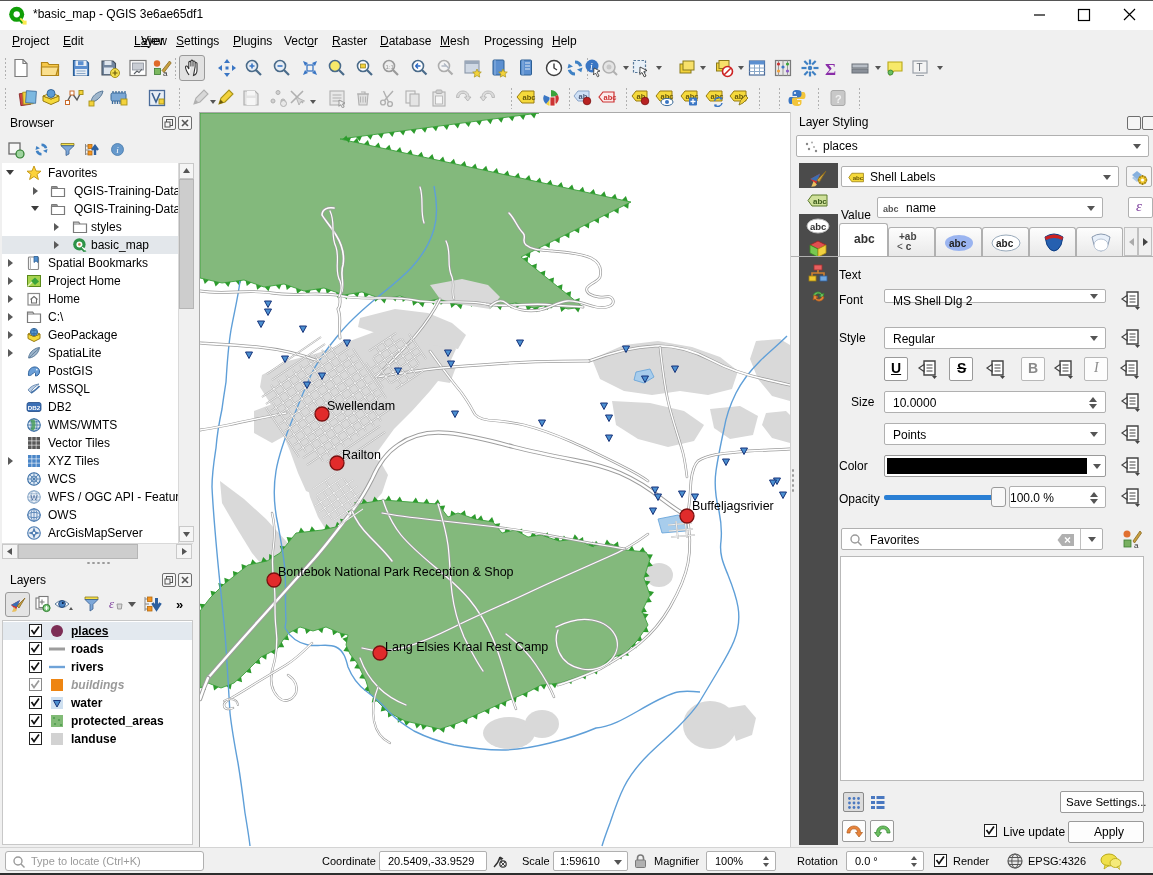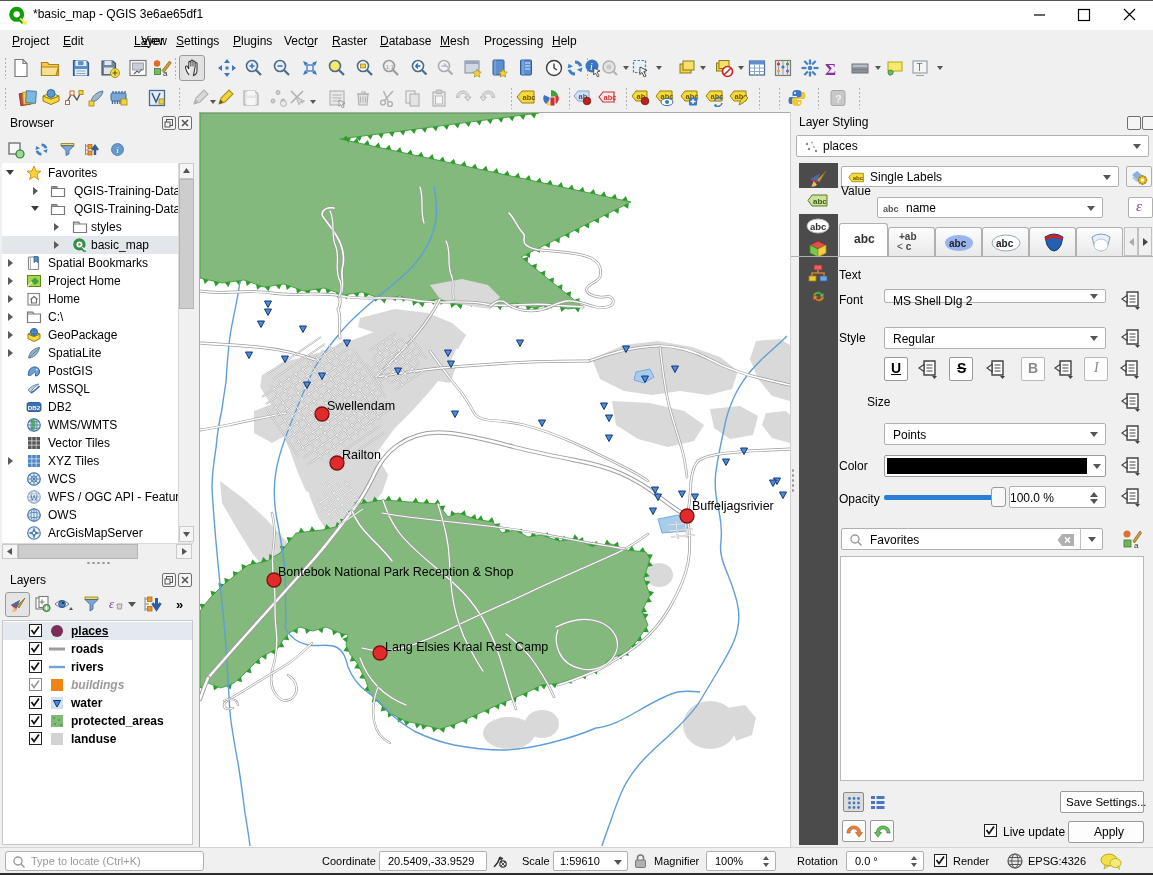--- a/index.html
+++ b/index.html
@@ -1279,34 +1279,34 @@
           <path d="M15 9 a5 5 0 0 1-9 2 l-2 1 1-5 4 2 -2 1 a3.4 3.4 0 0 0 6-1.5 z" fill="#e8893a" stroke="#a8561a" stroke-width="0.7"></path>
         </svg>
   </div>
   <div class="abs" id="stylecontent" style="left:0;top:0;width:363px;height:735px;">
 
     <div class="combo" style="left:50px;top:54px;width:278px;height:21px;">
           <svg class="abs" style="left:6px;top:4px;" width="17" height="13" viewBox="0 0 22 15">
             <path d="M1 7.5 L5 2 h15 v11 H5 Z" fill="#f5d93b" stroke="#9a7d10" stroke-width="1"></path>
             <text x="6" y="11" font-size="8" font-weight="bold" fill="#6a5a0a" font-family="Liberation Sans,sans-serif">abc</text>
           </svg>
-          <span style="position:absolute;left:28px;top:3px;">Single Labels</span>
+          <span style="position:absolute;left:28px;top:3px;">Shell Labels</span>
           <span class="ca"></span>
         </div>
     <div class="abs" style="left:335px;top:54px;width:26px;height:21px;background:#f5f5f5;border:1px solid #b0b0b0;border-radius:2px;">
           <svg class="abs" style="left:3px;top:1px;" width="19" height="19" viewBox="0 0 19 19">
             <path d="M2 7 l5-4 5 4 -5 4 z" fill="#6a9fd8" opacity="0.8"></path>
             <path d="M2 10 l5-4 5 4 -5 4 z" fill="#8ab4e0" opacity="0.7"></path>
             <circle cx="12.5" cy="12" r="4.2" fill="#f0c830" stroke="#a08010" stroke-width="0.8"></circle>
             <circle cx="12.5" cy="12" r="1.5" fill="#fff"></circle>
             <path d="M12.5 7 v2 M12.5 15 v2 M7.7 12 h2 M15.3 12 h2 M9.2 8.7 l1.4 1.4 M14.4 13.9 l1.4 1.4 M15.8 8.7 l-1.4 1.4 M10.6 13.9 l-1.4 1.4" stroke="#a08010" stroke-width="1.1"></path>
           </svg>
         </div>
 
-    <span class="label" style="left:50px;top:72px;">Value</span>
+    <span class="label" style="left:50px;top:96px;">Value</span>
     <div class="combo" style="left:86px;top:85px;width:226px;height:21px;">
           <svg class="abs" style="left:5px;top:5px;" width="20" height="11">
             <text x="0" y="9" font-size="9" font-weight="bold" fill="#555" font-family="Liberation Sans,sans-serif">abc</text>
           </svg>
           <span style="position:absolute;left:28px;top:3px;">name</span>
           <span class="ca"></span>
         </div>
     <div class="abs" style="left:337px;top:85px;width:25px;height:21px;background:#fff;border:1px solid #b0b0b0;border-radius:2px;">
           <span class="abs" style="left:7px;top:0px;font-size:15px;font-style:italic;font-family:Liberation Serif,serif;color:#7a3a9a;">ε</span>
         </div>
@@ -1406,21 +1406,26 @@
     <div class="abs" style="left:293px;top:245px;width:24px;height:24px;background:#fdfdfd;border:1px solid #b8b8b8;border-radius:2px;">
           <span class="abs" style="left:9px;top:2px;font-size:14px;font-style:italic;font-family:Liberation Serif,serif;color:#8a8a8a;">I</span>
         </div>
     <div class="ovbtn" style="left:327px;top:246px;"><svg width="24" height="22" viewBox="0 0 24 22">
             <path d="M8 3 h11 v14 h-11 z" fill="#fff" stroke="#444" stroke-width="1.4"></path>
             <path d="M10.5 7 h6 M10.5 10 h6 M10.5 13 h6" stroke="#444" stroke-width="1.2"></path>
             <path d="M8 6.5 L3 10 L8 13.5 Z" fill="#fff" stroke="#444" stroke-width="1.2"></path>
             <path d="M16 18 l5 0 -2.5 3 z" fill="#444"></path>
           </svg></div>
 
-    <span class="label" style="left:48px;top:283px;padding-left:28px;">Size</span>
+    <span class="label" style="left:32px;top:283px;padding-left:28px;">Size</span>
+    <div class="spin" style="left:93px;top:279px;width:222px;height:22px;">
+          <span class="abs" style="left:8px;top:4px;">10.0000</span>
+      <span class="abs" style="left:204px;top:5px;width:0;height:0;border-left:4px solid transparent;border-right:4px solid transparent;border-bottom:5px solid #555;"></span>
+      <span class="abs" style="left:204px;top:12px;width:0;height:0;border-left:4px solid transparent;border-right:4px solid transparent;border-top:5px solid #555;"></span>
+        </div>
     <div class="ovbtn" style="left:328px;top:279px;"><svg width="24" height="22" viewBox="0 0 24 22">
             <path d="M8 3 h11 v14 h-11 z" fill="#fff" stroke="#444" stroke-width="1.4"></path>
             <path d="M10.5 7 h6 M10.5 10 h6 M10.5 13 h6" stroke="#444" stroke-width="1.2"></path>
             <path d="M8 6.5 L3 10 L8 13.5 Z" fill="#fff" stroke="#444" stroke-width="1.2"></path>
             <path d="M16 18 l5 0 -2.5 3 z" fill="#444"></path>
           </svg></div>
 
     <div class="combo" style="left:93px;top:311px;width:222px;height:22px;">
           <span style="position:absolute;left:8px;top:4px;">Points</span>
           <span class="ca"></span>

